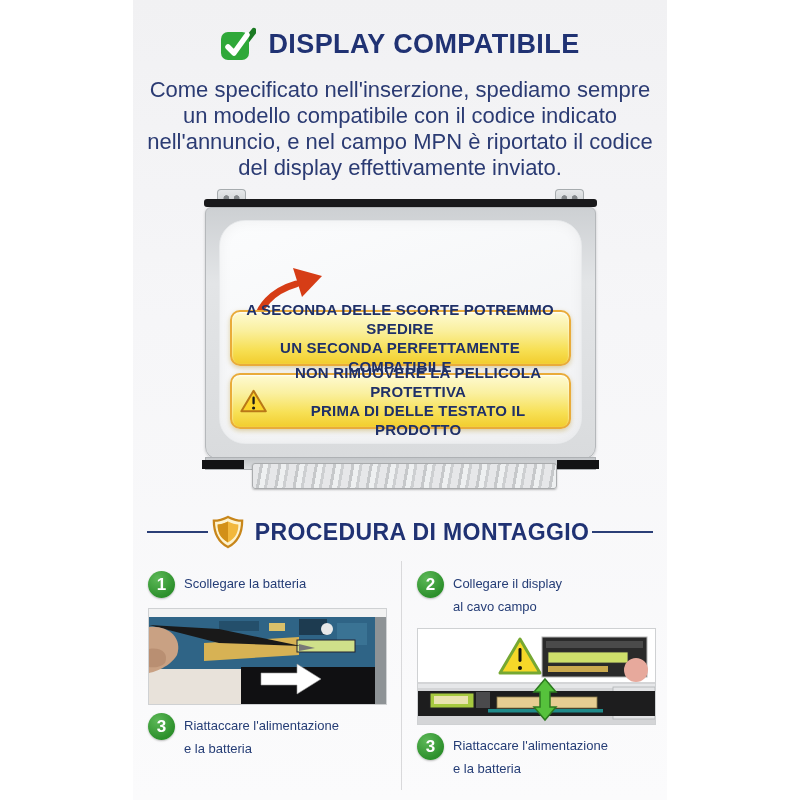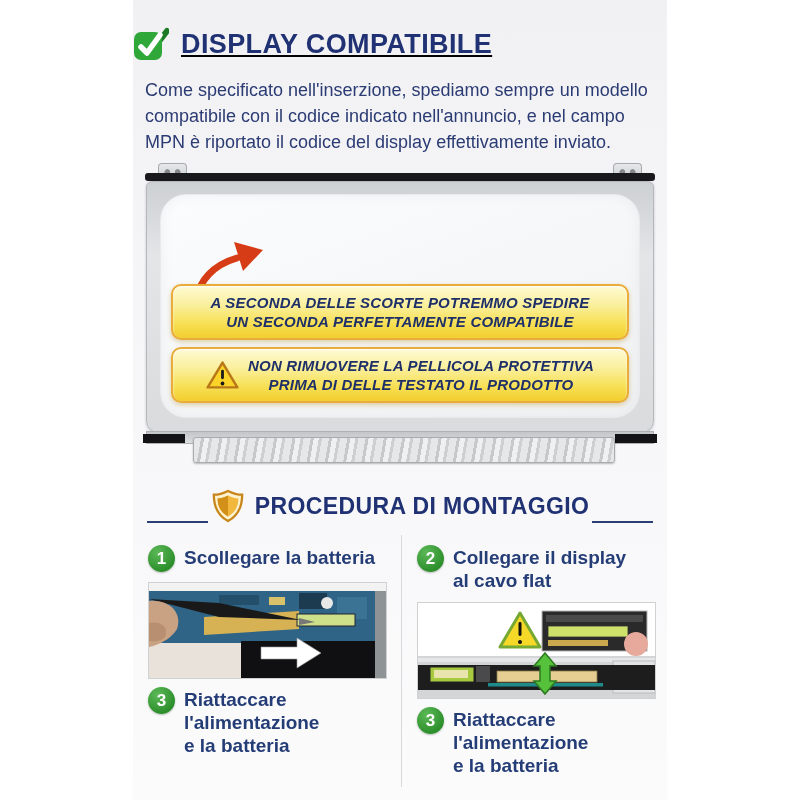--- a/index.html
+++ b/index.html
@@ -1,28 +1,28 @@
 <!DOCTYPE html>
 <html><head>
 <meta charset="utf-8">
 <style>
   html,body{width:800px;height:800px;margin:0;padding:0;overflow:hidden;background:#ffffff;
     font-family:"Liberation Sans",sans-serif;}
   .page-col{position:absolute;left:133px;top:0;width:534px;height:800px;
     background:linear-gradient(180deg,#f1f1f3 0%,#f6f6f8 40%,#fbfbfc 100%);}
 
   
-  .hdr{margin-top:26px;display:flex;justify-content:flex-start;align-items:center;gap:12px;text-decoration:underline;}
+  .hdr{margin-top:26px;display:flex;justify-content:center;align-items:center;gap:12px;}
   .hdr-title{font-size:27px;font-weight:bold;color:#203273;letter-spacing:.4px;}
 
   
-  .intro{margin:15px auto 0;width:510px;text-align:left;font-size:18px;line-height:26px;color:#2b3b73;}
-
-  
-  .panel{position:relative;width:510px;margin:8px auto 0;height:300px;font-style:italic;}
+  .intro{margin:15px auto 0;width:510px;text-align:center;font-size:22px;line-height:26px;color:#2b3b73;}
+
+  
+  .panel{position:relative;width:393px;margin:8px auto 0;height:300px;}
   .bracket{position:absolute;top:0;width:27px;height:17px;border:1px solid #a6abae;border-bottom:none;
     border-radius:4px 4px 2px 2px;
     background:radial-gradient(circle at 31% 48%,#85898c 2.6px,rgba(0,0,0,0) 3.2px),
                radial-gradient(circle at 69% 48%,#85898c 2.6px,rgba(0,0,0,0) 3.2px),
                linear-gradient(#e6e8ea,#c8cbcd);}
   .bracket.l{left:13px;} .bracket.r{right:13px;}
   .topbar{position:absolute;top:10px;left:0;right:0;height:8px;background:#19191b;border-radius:3px;}
   .pbody{position:absolute;top:18px;left:1px;right:1px;height:250px;border:1px solid #b5b8bb;
     border-radius:6px 6px 12px 12px;background:linear-gradient(180deg,#cdd0d3,#e3e5e7 30%,#d9dbdd);
     box-shadow:0 1px 3px rgba(0,0,0,.18);}
@@ -40,33 +40,33 @@
 
   
   .ylabel{position:absolute;left:26px;right:26px;height:56px;border:2px solid #e9ab3a;border-radius:10px;
     background:linear-gradient(180deg,#fefad2 0%,#faf0a0 35%,#f7e055 72%,#f2cd2e 100%);
     box-shadow:0 2px 5px rgba(170,130,0,.35),inset 0 1px 2px #ffffff;
     display:flex;align-items:center;justify-content:center;gap:9px;padding:2px 8px;box-sizing:border-box;}
   .ylabel.first{top:121px;} .ylabel.second{top:184px;}
   .ylabel-text{color:#1f3068;font-weight:bold;font-size:15px;line-height:19px;text-align:center;letter-spacing:.2px;}
 
   
-  .proc-hdr{margin:26px auto 12px;width:506px;display:flex;align-items:flex-end;gap:3px;}
+  .proc-hdr{margin:26px auto 12px;width:506px;display:flex;align-items:center;gap:3px;}
   .hline{flex:1;height:2px;background:#2b3f77;}
   .proc-title{font-size:23px;font-weight:bold;color:#203273;letter-spacing:.4px;display:flex;align-items:center;gap:10px;}
 
   .proc-grid{display:grid;grid-template-columns:1fr 1fr;width:534px;margin-top:2px;}
   .pcol{padding:6px 14px 0 15px;box-sizing:border-box;}
   .pcol.right{border-left:1px solid #d9d9db;}
   .step{display:flex;gap:9px;align-items:flex-start;margin:4px 0 10px;}
   .num{flex:0 0 auto;width:27px;height:27px;border-radius:50%;color:#fff;font-weight:bold;font-size:17px;
     display:flex;align-items:center;justify-content:center;
     background:radial-gradient(circle at 35% 28%,#5cb857,#2c8f2b 72%);
     box-shadow:0 1px 2px rgba(0,0,0,.25);}
-  .stext{font-size:19px;line-height:23px;color:#253d76;font-weight:700;padding-top:1px;}
+  .stext{font-size:13px;line-height:23px;color:#253d76;font-weight:400;padding-top:1px;}
   .stext span{display:block;}
   .figure{width:237px;height:95px;display:block;border:1px solid #cfd1d3;background:#fff;}
   .step.last{margin-top:8px;}
 </style>
 </head>
 <body>
 
 <div class="page-col">
 
   <div class="hdr">
@@ -168,21 +168,21 @@
           <span>e la batteria</span>
         </span>
       </div>
     </div>
 
     <div class="pcol right">
       <div class="step">
         <span class="num">2</span>
         <span class="stext">
           <span>Collegare il display</span>
-          <span>al cavo flat</span>
+          <span>al cavo campo</span>
         </span>
       </div>
 
       <svg class="figure" viewBox="0 0 237 95" preserveAspectRatio="none">
         <rect width="237" height="95" fill="#ffffff"></rect>
         <rect x="0" y="53" width="237" height="42" fill="#d4d5d7"></rect>
         <rect x="0" y="55" width="237" height="4" fill="#e6e7e9"></rect>
         <rect x="195" y="58" width="42" height="32" fill="#e3e4e6" stroke="#b0b2b4" stroke-width="0.8"></rect>
         <rect x="0" y="62" width="237" height="25" fill="#1d1d1e"></rect>
         <rect x="79" y="68" width="100" height="11" fill="#e6cd92" stroke="#8a7a4a" stroke-width="0.8"></rect>

